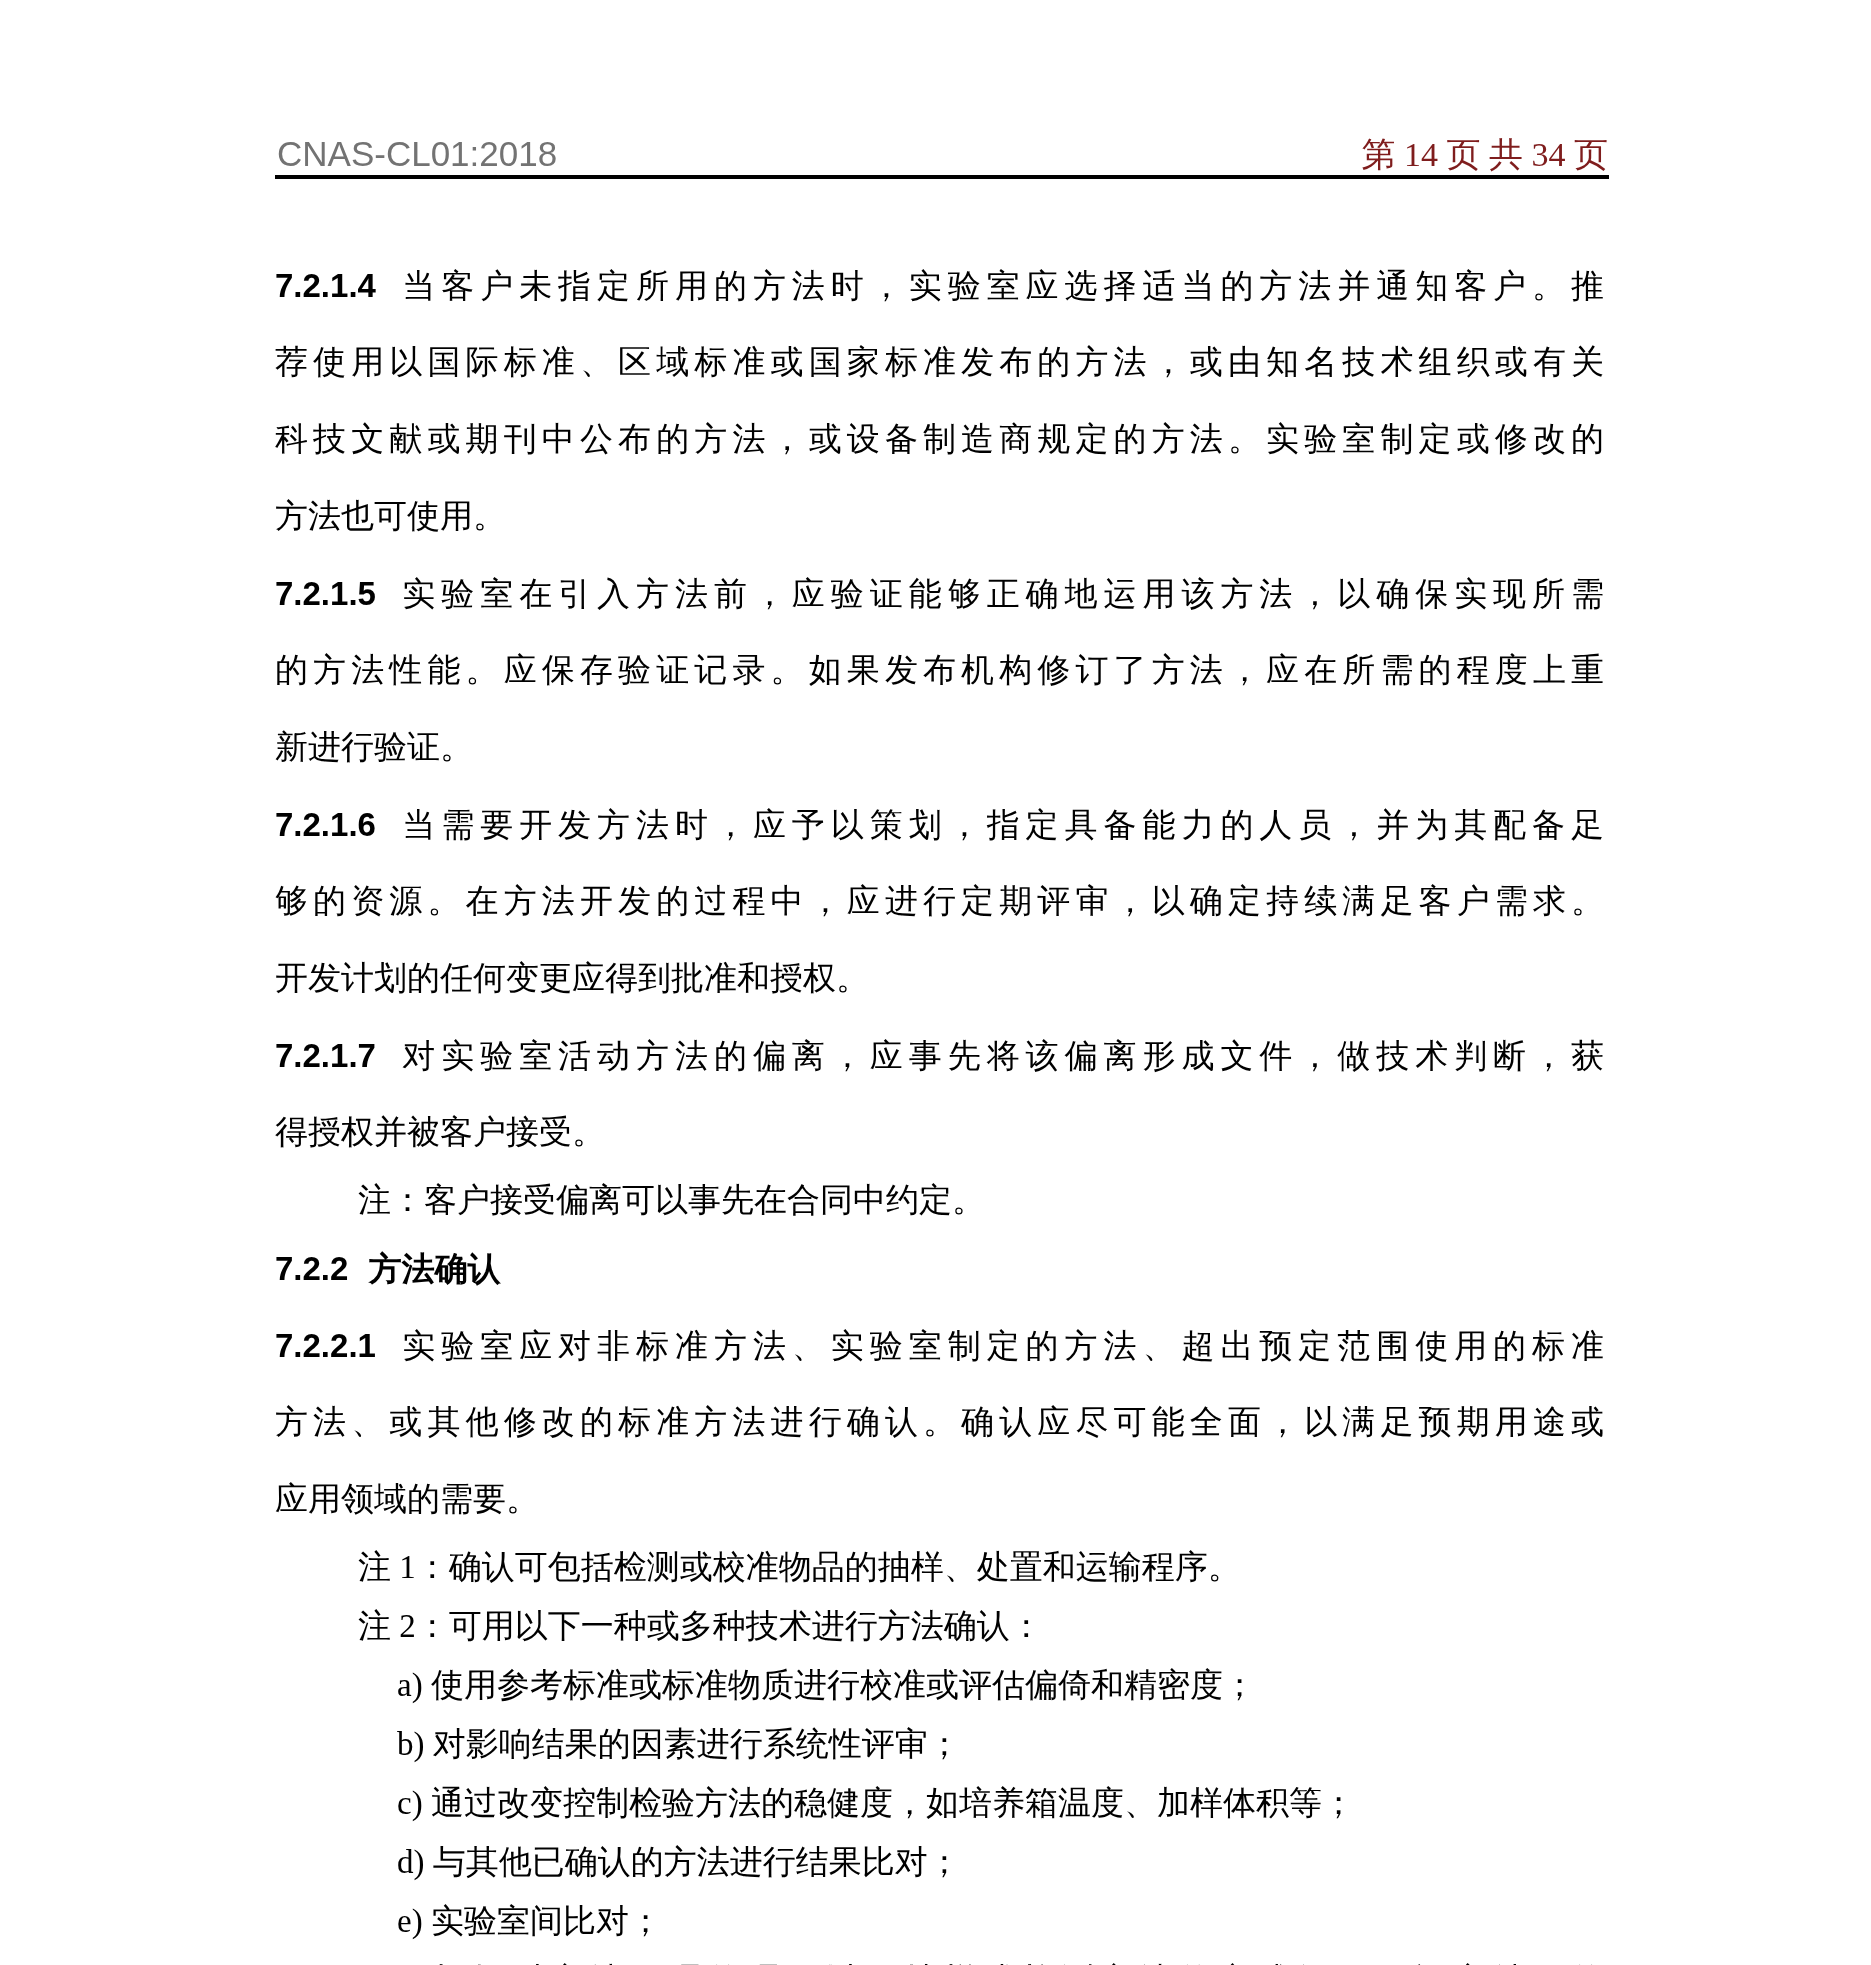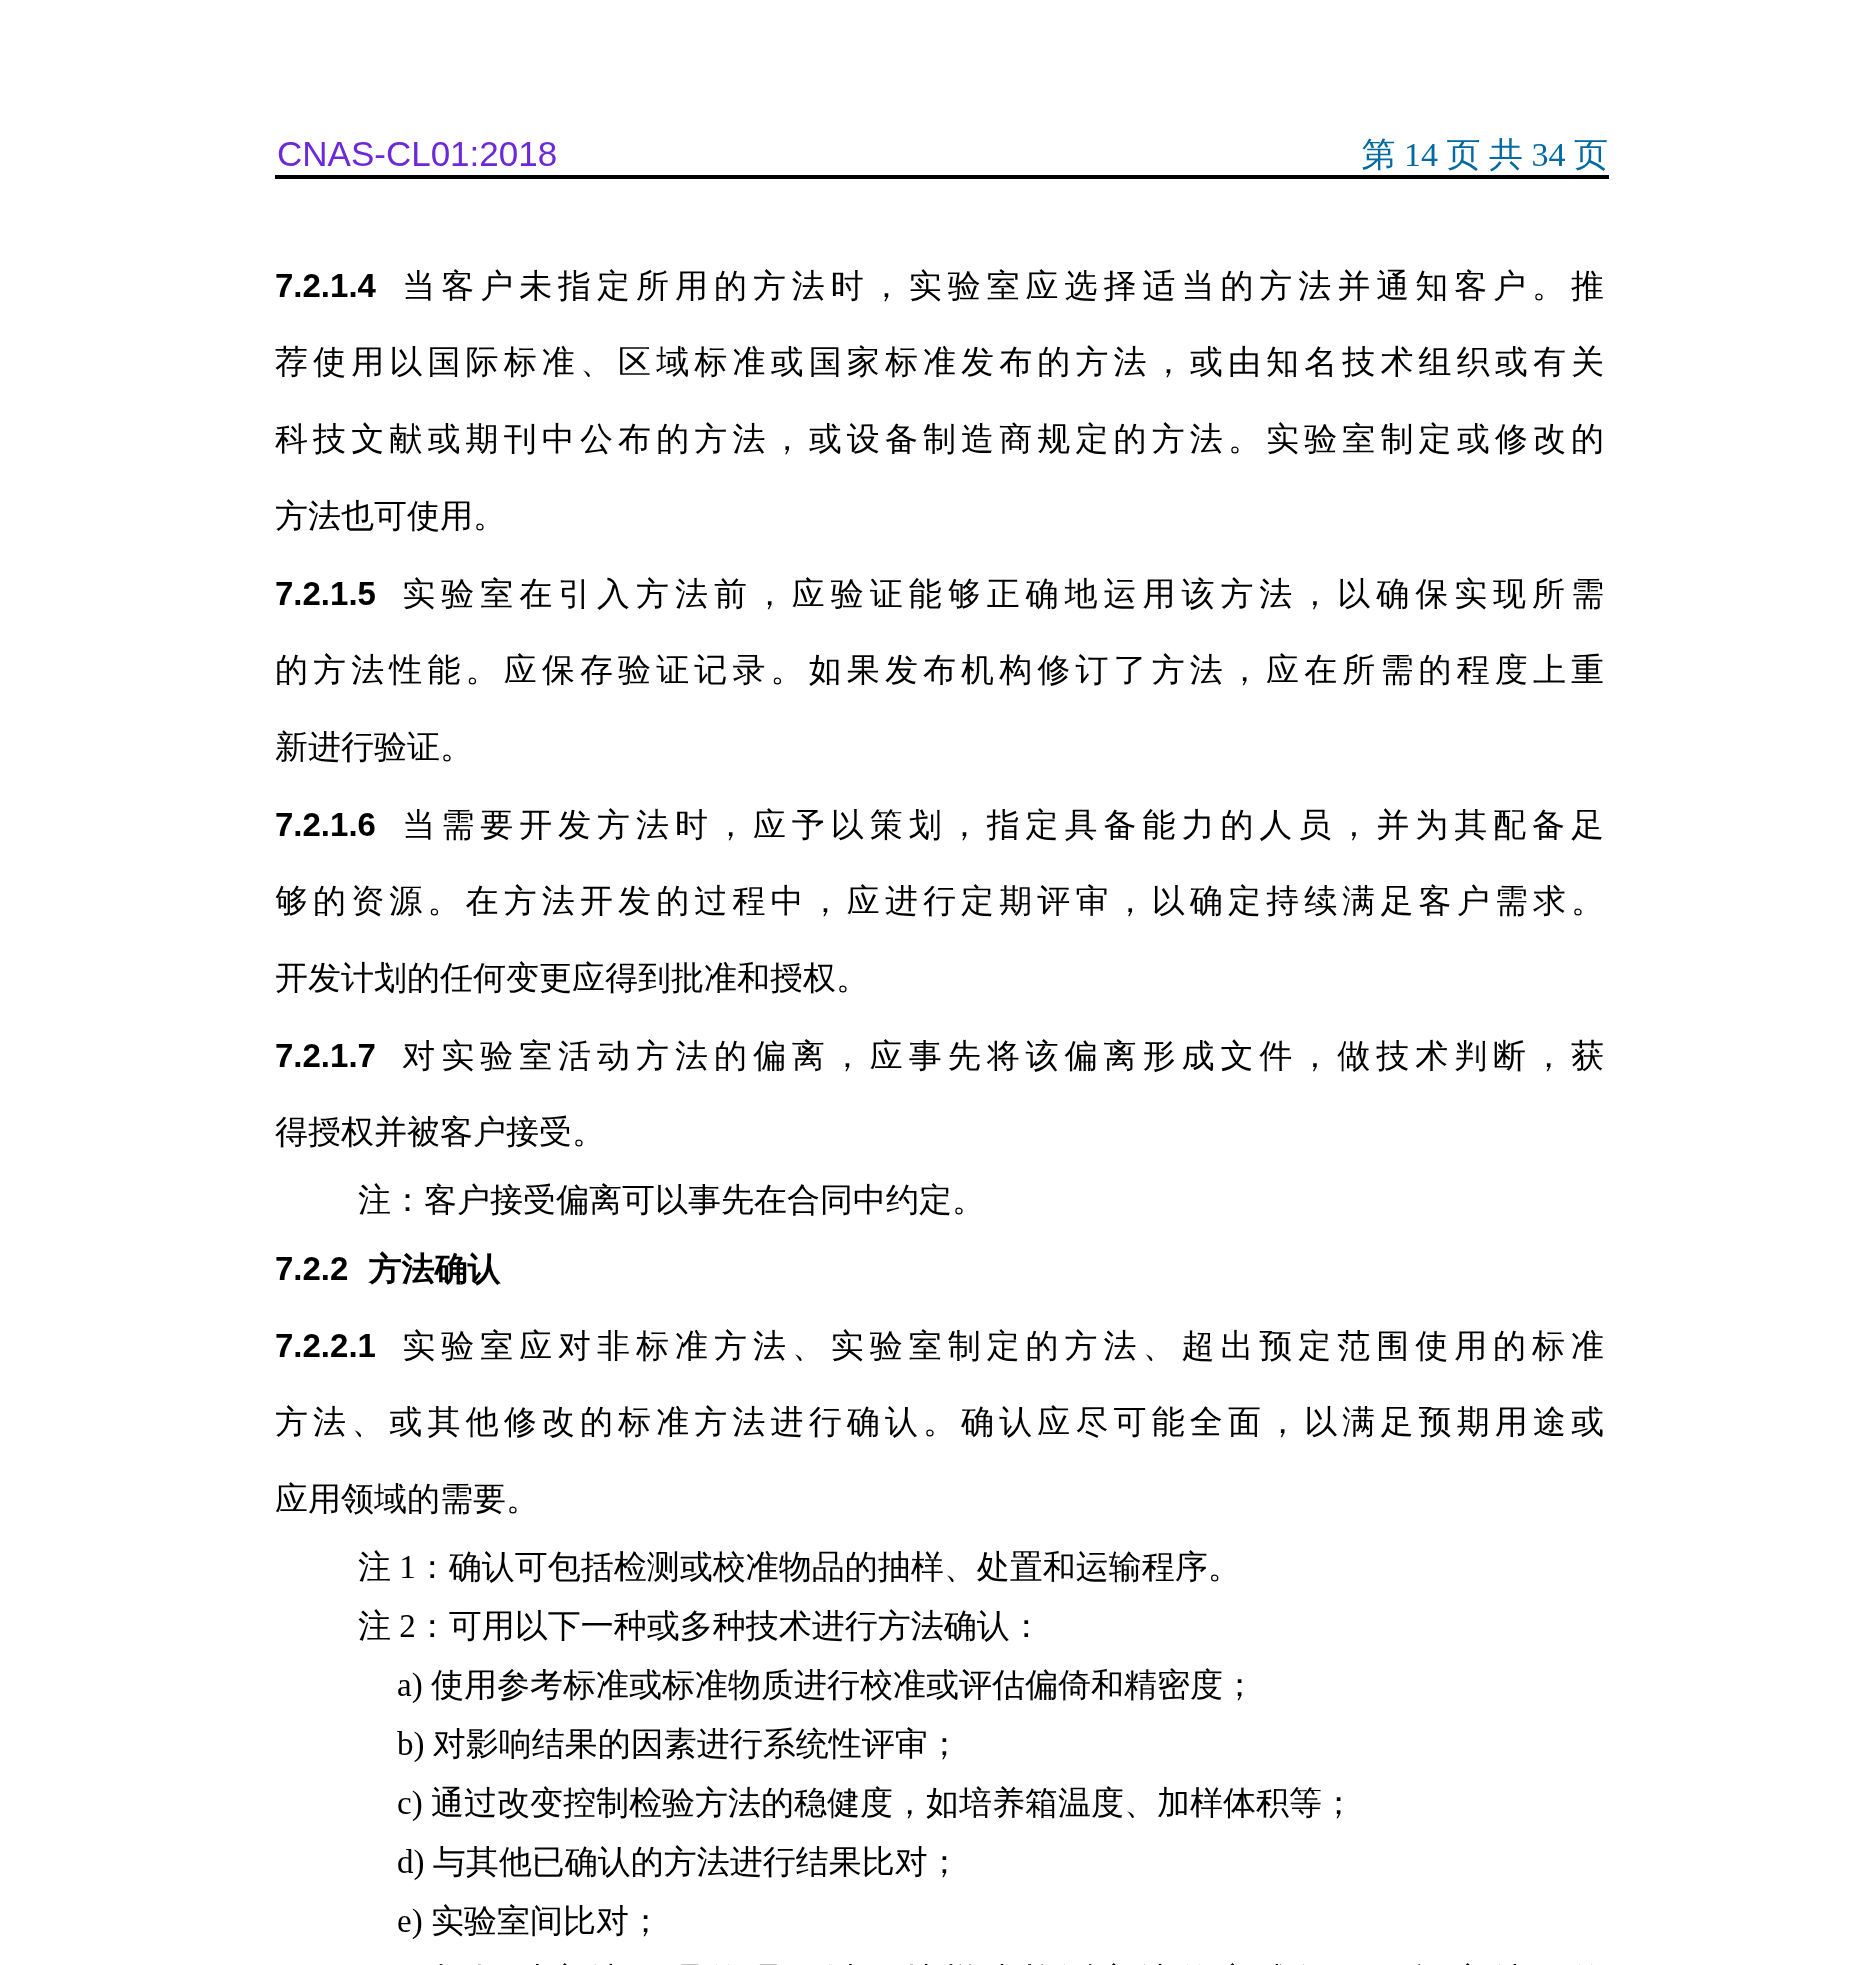--- a/index.html
+++ b/index.html
@@ -10,25 +10,25 @@
     font-family: "Liberation Serif", "DejaVu Serif", serif;
     position: relative;
     overflow: hidden;
   }
   .page { position: absolute; inset: 0; background: #ffffff; }
 
   
   .header-left {
     position: absolute; left: 277px; top: 134px;
     font-family: "Liberation Sans", "DejaVu Sans", sans-serif;
-    font-size: 35px; line-height: 39px; color: #6d28d9;
+    font-size: 35px; line-height: 39px; color: #737373;
   }
   .header-right {
     position: absolute; right: 264px; top: 135px;
-    font-size: 34px; line-height: 39px; color: #0369a1;
+    font-size: 34px; line-height: 39px; color: #7f1d1d;
     font-family: "Liberation Serif", "DejaVu Serif", serif;
   }
   .rule {
     position: absolute; left: 275px; width: 1334px; height: 3.9px;
     background: #000;
   }
   .rule-header { top: 175px; }
 
   
   .content {

